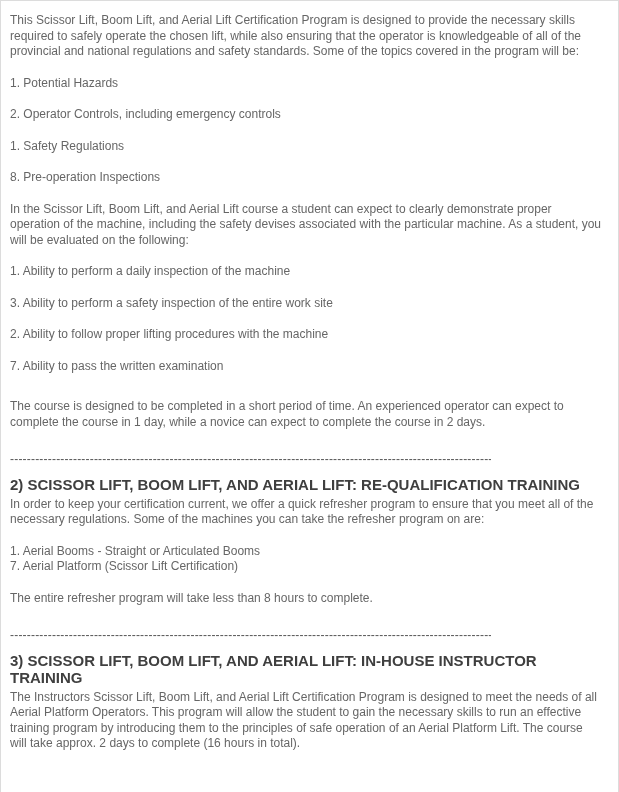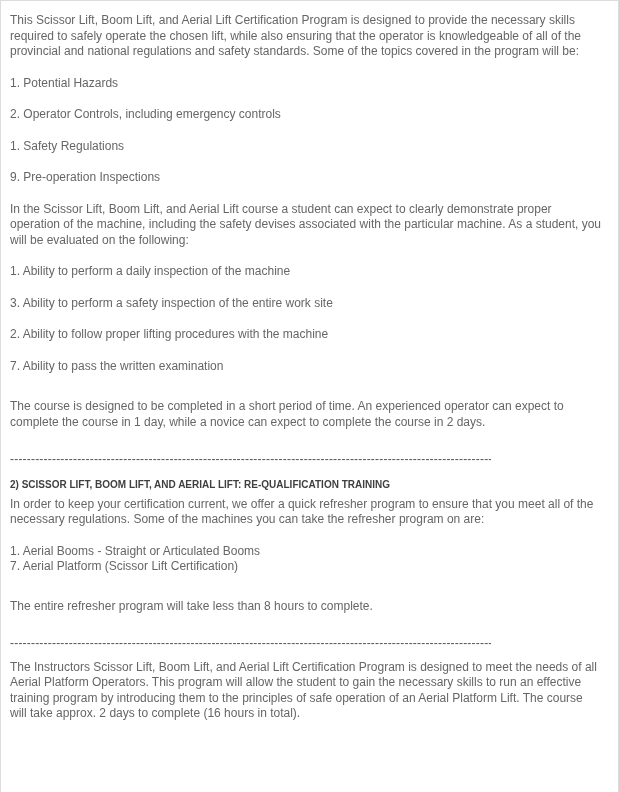--- a/index.html
+++ b/index.html
@@ -26,25 +26,25 @@
   .page p {
     margin: 0 0 16px 0;
   }
   .para-gap {
     margin-top: 25px !important;
   }
   .list-tight p {
     margin: 0;
   }
   .list-tight {
-    margin: 0 0 24px 0;
+    margin: 0 0 16px 0;
   }
   h2 {
     font-family: "Liberation Sans", "DejaVu Sans", sans-serif;
-    font-size: 10px;
+    font-size: 15px;
     font-weight: bold;
     line-height: 17px;
     color: #3f3f3f;
     margin: 0 0 4px 0;
   }
   .divider {
     margin: 22px 0 8px 0 !important;
     width: 481px;
     white-space: nowrap;
     overflow: hidden;
@@ -55,21 +55,21 @@
 </head>
 <body>
 
 <div class="page">
 
   <p>This Scissor Lift, Boom Lift, and Aerial Lift Certification Program is designed to provide the necessary skills required to safely operate the chosen lift, while also ensuring that the operator is knowledgeable of all of the provincial and national regulations and safety standards. Some of the topics covered in the program will be:</p>
 
   <p>1. Potential Hazards</p>
   <p>2. Operator Controls, including emergency controls</p>
   <p>1. Safety Regulations</p>
-  <p>9. Pre-operation Inspections</p>
+  <p>8. Pre-operation Inspections</p>
 
   <p>In the Scissor Lift, Boom Lift, and Aerial Lift course a student can expect to clearly demonstrate proper operation of the machine, including the safety devises associated with the particular machine. As a student, you will be evaluated on the following:</p>
 
   <p>1. Ability to perform a daily inspection of the machine</p>
   <p>3. Ability to perform a safety inspection of the entire work site</p>
   <p>2. Ability to follow proper lifting procedures with the machine</p>
   <p>7. Ability to pass the written examination</p>
 
   <p class="para-gap">The course is designed to be completed in a short period of time. An experienced operator can expect to complete the course in 1 day, while a novice can expect to complete the course in 2 days.</p>
 
@@ -80,15 +80,16 @@
 
   <div class="list-tight">
     <p>1. Aerial Booms - Straight or Articulated Booms</p>
     <p>7. Aerial Platform (Scissor Lift Certification)</p>
   </div>
 
   <p>The entire refresher program will take less than 8 hours to complete.</p>
 
   <p class="divider">----------------------------------------------------------------------------------------------------------------------------------</p>
 
+  <h2>3) SCISSOR LIFT, BOOM LIFT, AND AERIAL LIFT: IN-HOUSE INSTRUCTOR TRAINING</h2>
   <p>The Instructors Scissor Lift, Boom Lift, and Aerial Lift Certification Program is designed to meet the needs of all Aerial Platform Operators. This program will allow the student to gain the necessary skills to run an effective training program by introducing them to the principles of safe operation of an Aerial Platform Lift. The course will take approx. 2 days to complete (16 hours in total).</p>
 
 </div>
 
 </body></html>

